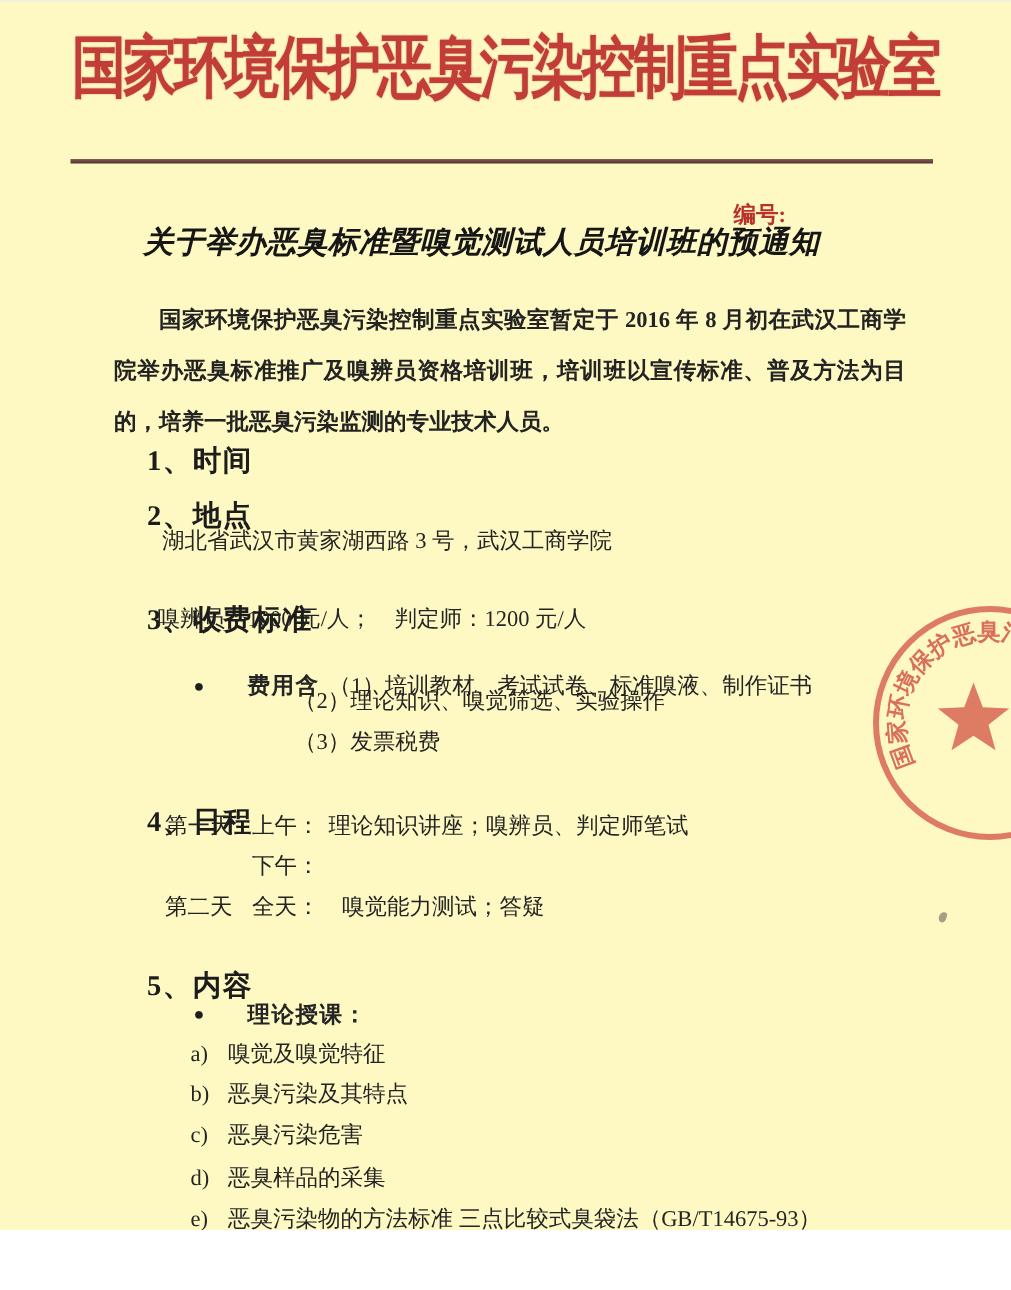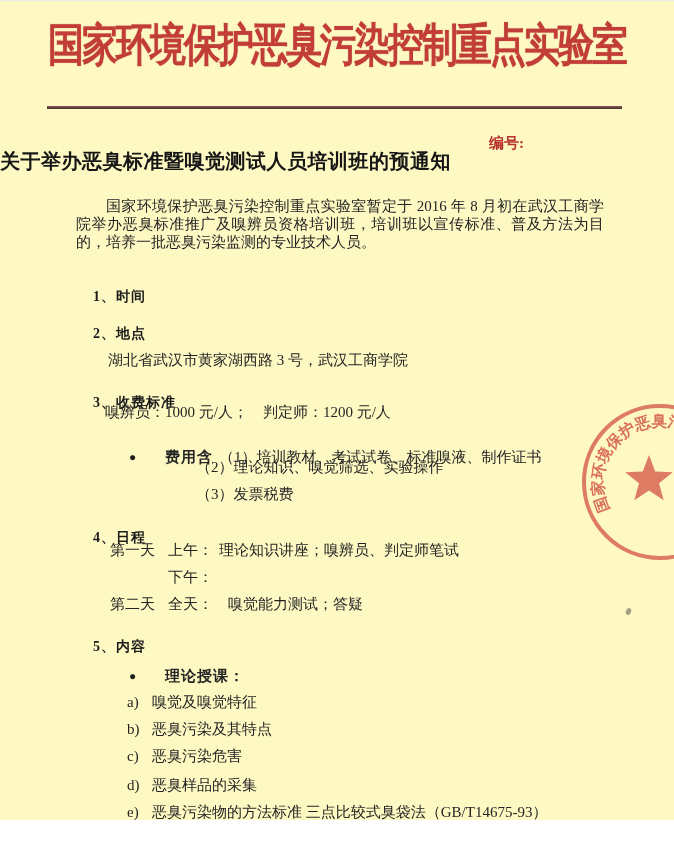--- a/index.html
+++ b/index.html
@@ -17,25 +17,25 @@
     left:0;top:16px;width:674px;height:58px;line-height:58px;
     text-align:center;font-size:36px;font-weight:bold;letter-spacing:-2px;
     color:#c23d37;text-shadow:0 0 1px rgba(160,35,30,.55);
     transform:scaleY(1.25);transform-origin:center center;
   }
   .divider{left:47px;top:106px;width:575px;height:3px;
     background:linear-gradient(#8a5a55,#4a3230);}
   .doc-number{left:489px;top:120px;font-size:15px;font-weight:bold;color:#b8322d;margin-top:14px;}
 
   
-  .doc-title{left:0;top:148px;width:642px;
-    font-size:20px;font-weight:bold;color:#161616;letter-spacing:.5px;}
-  .intro{left:76px;top:197px;width:528px;font-size:15px;line-height:18px;
-    text-indent:30px;text-align:justify;white-space:normal;}
-  .sec{font-size:14px;font-weight:bold;color:#1c1c1c;letter-spacing:1px;}
+  .doc-title{left:0;top:148px;width:642px;text-align:center;
+    font-size:20px;font-weight:bold;color:#161616;letter-spacing:.5px;font-style:italic;}
+  .intro{left:76px;top:197px;width:528px;font-size:15px;line-height:34px;
+    text-indent:30px;text-align:justify;white-space:normal;font-weight:bold;}
+  .sec{font-size:19px;font-weight:bold;color:#1c1c1c;letter-spacing:1px;}
   .body-line{font-size:15px;color:#242424;}
   .bullet{display:inline-block;width:36px;font-size:12px;vertical-align:1px;color:#1d1d1d;}
   .blabel{font-weight:bold;margin-right:6px;letter-spacing:1px;}
   .sched{display:flex;font-size:15px;}
   .sched .day{width:58px;}
   .sched .period{width:50px;}
   .item-marker{display:inline-block;width:25px;font-size:15px;}
   .speck{position:absolute;left:626px;top:608px;width:5px;height:7px;
     border-radius:60% 40% 50% 50%;background:rgba(60,50,50,.45);transform:rotate(18deg);}
 

